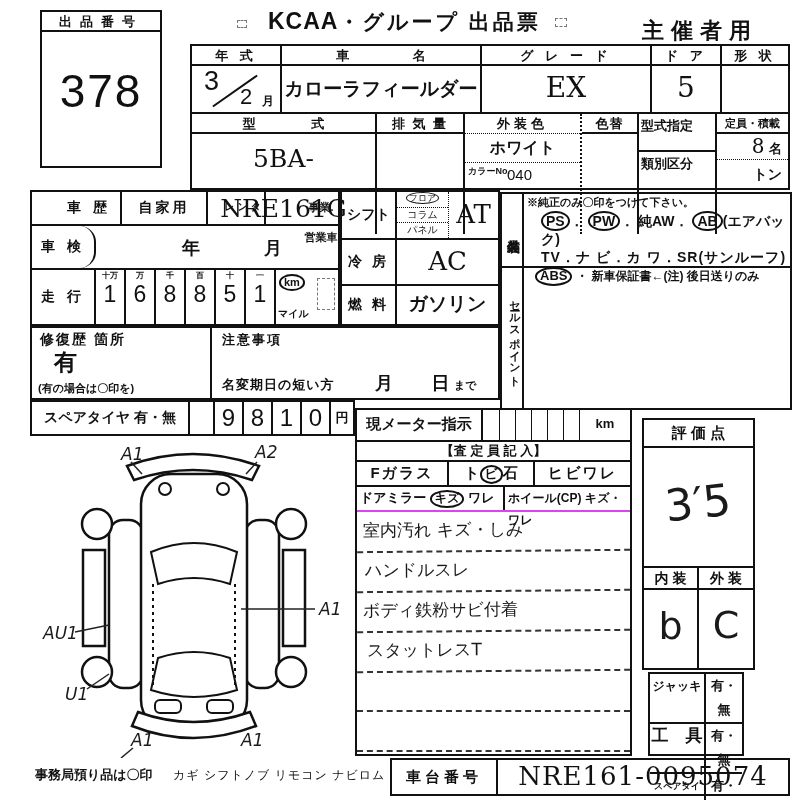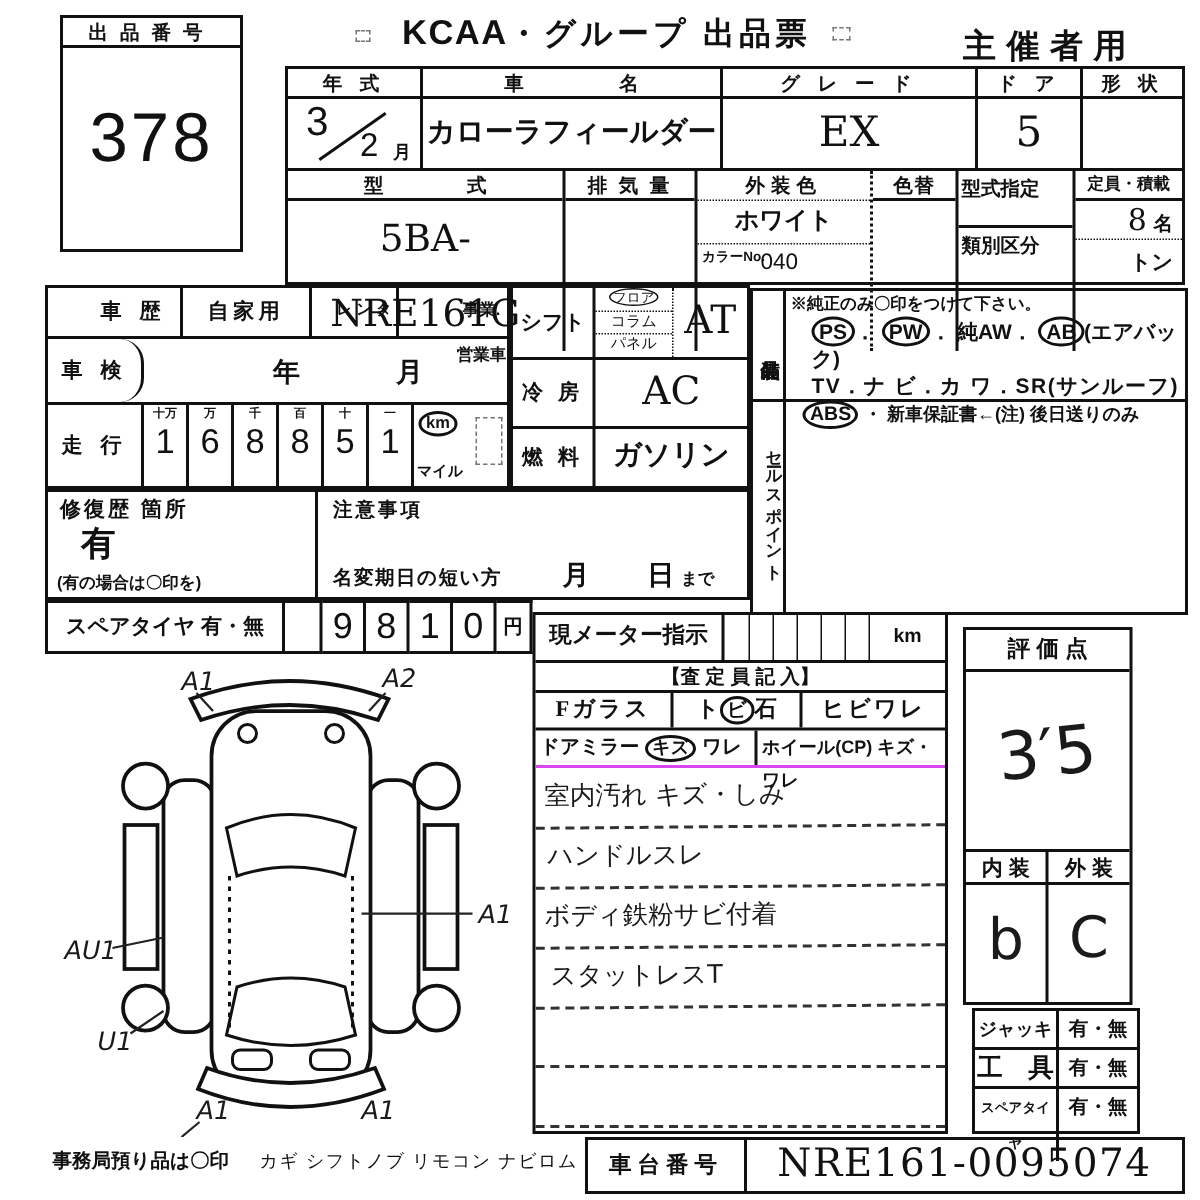--- a/index.html
+++ b/index.html
@@ -271,21 +271,21 @@
     <div class="bold ctr cellR" style="width:126px;font-size:15px;line-height:28px;">現メーター指示</div>
     <div class="meterbox" style="border-left:none;"></div>
     <div class="meterbox"></div>
     <div class="meterbox"></div>
     <div class="meterbox"></div>
     <div class="meterbox"></div>
     <div class="meterbox"></div>
     <div style="flex:1;border-left:1.5px solid #111;font-size:13px;font-weight:bold;text-align:center;line-height:28px;">km</div>
   </div>
   <div class="bold ctr" style="height:20px;border-bottom:2px solid #111;font-size:13px;line-height:18px;">【査 定 員 記 入】</div>
-  <div class="flex" style="height:25px;border-bottom:2px solid #111;font-family:Liberation Serif, serif;">
+  <div class="flex" style="height:25px;border-bottom:2px solid #111;">
     <div class="bold ctr cellR" style="width:92px;font-size:15px;line-height:22px;letter-spacing:2px;">Fガラス</div>
     <div class="bold ctr cellR" style="width:86px;font-size:15px;line-height:22px;">
       <span>ト</span><span class="circ" style="font-size:13px;">ビ</span><span>石</span>
     </div>
     <div class="bold ctr" style="flex:1;font-size:15px;line-height:22px;letter-spacing:2px;">ヒビワレ</div>
   </div>
   <div class="flex" style="height:25px;border-bottom:2px solid #d946ef;">
     <div class="bold cellR" style="width:148px;font-size:13px;line-height:22px;padding-left:3px;">
       <span>ドアミラー</span>
       <span class="circ" style="font-size:12px;">キズ</span>
@@ -313,21 +313,21 @@
   <div class="flex" style="height:24px;border-top:2px solid #111;border-bottom:2px solid #111;">
     <div class="bold ctr cellR" style="width:55px;font-size:14px;line-height:21px;">内 装</div>
     <div class="bold ctr" style="flex:1;font-size:14px;line-height:21px;">外 装</div>
   </div>
   <div class="flex" style="flex:1;">
     <div class="hand ctr cellR" style="width:55px;font-size:38px;line-height:72px;">b</div>
     <div class="hand ctr" style="flex:1;font-size:38px;line-height:70px;">C</div>
   </div>
 </div>
 
-<div class="abs b2 col" style="left:648px;top:672px;width:112px;height:84px;">
+<div class="abs b2 col" style="left:648px;top:672px;width:96px;height:84px;">
   <div class="flex" style="flex:1;border-bottom:2px solid #111;">
     <div class="bold ctr cellR" style="width:56px;font-size:12px;line-height:24px;">ジャッキ</div>
     <div class="bold ctr" style="flex:1;font-size:13px;line-height:24px;">有・無</div>
   </div>
   <div class="flex" style="flex:1;border-bottom:2px solid #111;">
     <div class="bold ctr cellR" style="width:56px;font-size:17px;line-height:24px;">工　具</div>
     <div class="bold ctr" style="flex:1;font-size:13px;line-height:24px;">有・無</div>
   </div>
   <div class="flex" style="flex:1;">
     <div class="bold ctr cellR" style="width:56px;font-size:9px;line-height:24px;">スペアタイヤ</div>

